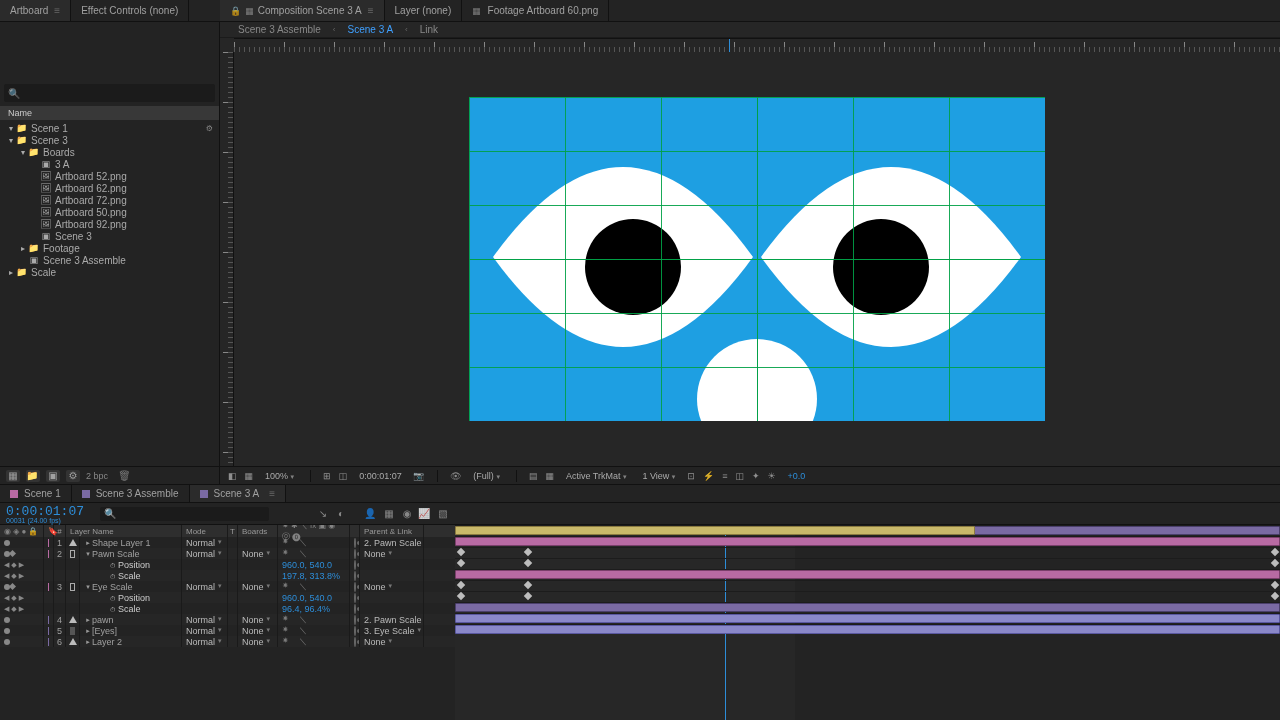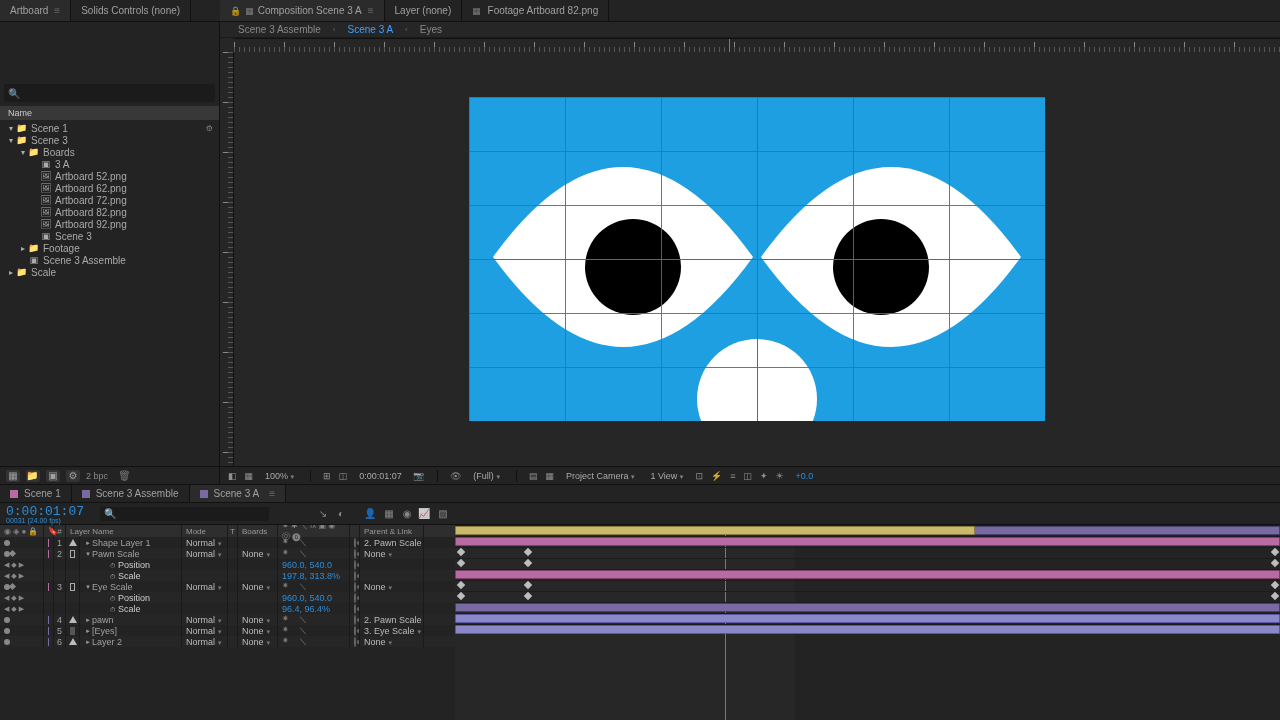--- a/index.html
+++ b/index.html
@@ -106,21 +106,21 @@
   .layer-row .c { padding: 0 4px; border-right: 1px solid #1a1a1a; height: 100%; display: flex; align-items: center; overflow: hidden; white-space: nowrap; }
   .eye-dot { width: 6px; height: 6px; border-radius: 50%; background: #888; }
   .kf-diamond { width: 5px; height: 5px; transform: rotate(45deg); background: #888; }
   .swatch { width: 8px; height: 8px; }
   .star-poly { width:0;height:0;border-left:4px solid transparent;border-right:4px solid transparent;border-bottom:7px solid #bbb; }
   .solid-icon { width: 8px; height: 8px; border: 1px solid #aaa; }
   .comp-icon { width: 8px; height: 8px; background: #555; }
   .twirl { width: 8px; display: inline-block; text-align: center; font-size: 7px; color: #999; }
   .prop-name { padding-left: 26px; color: #ccc; font-size: 9px; }
   .layer-row .blue { color: #2d8dd8; }
-  .dd { font-size: 9px; color: #bbb; display: flex; align-items: flex-end; gap: 3px; }
+  .dd { font-size: 9px; color: #bbb; display: flex; align-items: flex-start; gap: 3px; }
   .dd .car { font-size: 7px; color: #777; }
   .pickwhip { width: 10px; height: 10px; border: 1px solid #666; border-radius: 50%; position: relative; }
   .pickwhip::after { content:""; position:absolute; width:4px; height:4px; border-radius:50%; background:#666; left:2px; top:2px; }
   .sw2-icons { display: flex; gap: 4px; }
   .sw2-icons span { opacity: .7; font-size: 8px; }
 
   .track-area { flex: 1; position: relative; background: #232323; overflow: hidden; }
   .track-area .playhead-line { position: absolute; top: 0; bottom: 0; width: 1px; background: #2d8dd8; }
   .bar { position: absolute; top: 1px; height: 9px; border-radius: 1px; }
   .bar.purple { background: #7a6aa3; border: 1px solid #4a3f6b; }
@@ -136,35 +136,35 @@
 
 <div class="root">
 
   <div class="top-tabs">
     <div class="left-group">
       <div class="top-tab active">
           <span>Artboard</span>
           <span class="close">≡</span>
         </div>
       <div class="top-tab">
-          <span>Solids Controls (none)</span>
+          <span>Effect Controls (none)</span>
         </div>
     </div>
     <div class="right-group">
       <div class="top-tab active">
         <span class="lock">🔒</span>
         <span class="lock">▦</span>
         <span>Composition</span>&nbsp;
         <span>Scene 3 A</span>
         <span class="close">≡</span>
       </div>
       <div class="top-tab">
           <span>Layer (none)</span>
         </div>
-      <div class="top-tab"><span class="lock">▦</span>&nbsp;<span>Footage Artboard 82.png</span></div>
+      <div class="top-tab"><span class="lock">▦</span>&nbsp;<span>Footage Artboard 60.png</span></div>
     </div>
   </div>
 
   <div class="main">
 
     <div class="project-panel">
       <div class="project-search">
           <span class="mag">🔍</span>
         </div>
       <div class="project-header">
@@ -203,21 +203,21 @@
             <span class="label">Artboard 62.png</span>
           </div>
           <div class="tree-row" style="padding-left: 30px;">
             <span class="tw"></span>
             <span class="icon">🖼</span>
             <span class="label">Artboard 72.png</span>
           </div>
           <div class="tree-row" style="padding-left: 30px;">
             <span class="tw"></span>
             <span class="icon">🖼</span>
-            <span class="label">Artboard 82.png</span>
+            <span class="label">Artboard 50.png</span>
           </div>
           <div class="tree-row" style="padding-left: 30px;">
             <span class="tw"></span>
             <span class="icon">🖼</span>
             <span class="label">Artboard 92.png</span>
           </div>
           <div class="tree-row" style="padding-left: 30px;">
             <span class="tw"></span>
             <span class="icon">▣</span>
             <span class="label">Scene 3</span>
@@ -247,21 +247,21 @@
         <span class="trash">🗑</span>
       </div>
     </div>
 
     <div class="viewer">
       <div class="comp-subtabs">
         <span class="st">Scene 3 Assemble</span>
         <span class="chev">‹</span>
         <span class="st active">Scene 3 A</span>
         <span class="chev">‹</span>
-        <span class="st">Eyes</span>
+        <span class="st">Link</span>
       </div>
       <div class="ruler-h">
           <div class="ticks"></div>
           <div class="marker"></div>
         </div>
       <div class="viewer-body">
         <div class="ruler-v"></div>
         <div class="canvas-wrap">
           <div class="comp-canvas">
 
@@ -292,21 +292,21 @@
         <span class="icon">⊞</span>
         <span class="icon">◫</span>
         <span class="pill">0:00:01:07</span>
         <span class="icon">📷</span>
         <span class="sep"></span>
         <span class="icon">👁</span>
         <span class="pill"><span>(Full)</span> <span class="chev">▾</span></span>
         <span class="sep"></span>
         <span class="icon">▤</span>
         <span class="icon">▦</span>
-        <span class="pill"><span>Project Camera</span> <span class="chev">▾</span></span>
+        <span class="pill"><span>Active TrkMat</span> <span class="chev">▾</span></span>
         <span class="pill"><span>1 View</span> <span class="chev">▾</span></span>
         <span class="icon">⊡</span>
         <span class="icon">⚡</span>
         <span class="icon">≡</span>
         <span class="icon">◫</span>
         <span class="icon">✦</span>
         <span class="icon">☀</span>
         <span class="pill" style="color:#2d8dd8">+0.0</span>
       </div>
     </div>

